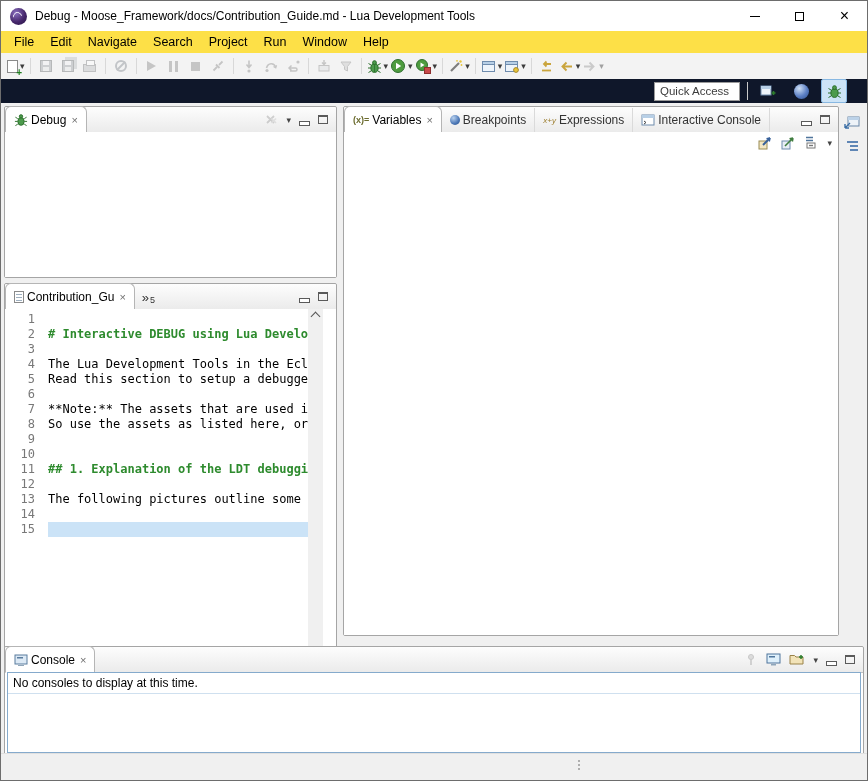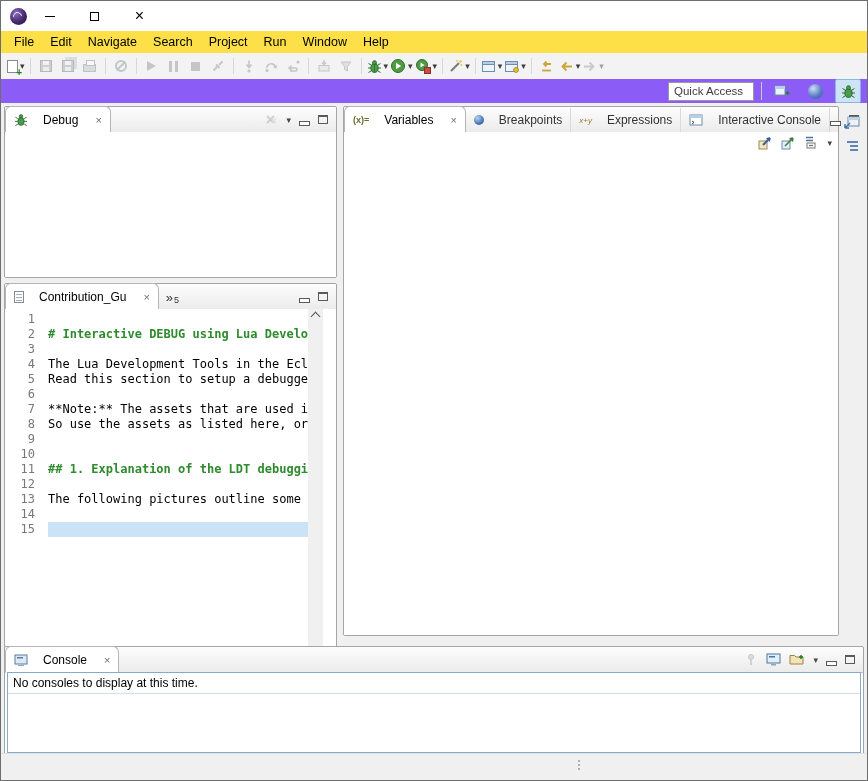--- a/index.html
+++ b/index.html
@@ -18,21 +18,21 @@
   .wc-min-glyph{width:10px;height:1px;background:#000;}
   .wc-max-glyph{width:9px;height:9px;border:1px solid #000;box-sizing:border-box;}
   .wc-close-glyph{font-size:16px;line-height:1;color:#000;}
 
   
   .menubar{height:22px;background:#fde047;display:flex;align-items:center;padding-left:5px;}
   .menu-item{padding:2px 8px;font-size:12.5px;color:#000;}
 
   
   .toolbar{height:26px;display:flex;align-items:center;padding:0 5px;background:#f3f3f3;}
-  .toolbar2{height:24px;display:flex;align-items:center;justify-content:flex-end;gap:7px;background:#8b5cf6;padding-right:6px;}
+  .toolbar2{height:24px;display:flex;align-items:center;justify-content:flex-end;gap:7px;background:#0f172a;padding-right:20px;}
   .tbtn{height:22px;min-width:20px;display:flex;align-items:center;justify-content:center;margin:0 1px;border-radius:2px;}
   .combo{display:flex;align-items:center;margin:0 1px;}
   .chev{font-size:9px;color:#3c3c3c;line-height:1;margin-left:2px;}
   .tb-sep{width:1px;height:16px;background:#d8d8d8;margin:0 4px;flex:none;}
   .dis{opacity:.45;filter:grayscale(.8);}
 
   .i-doc{width:11px;height:13px;background:#fff;border:1px solid #8a8a8a;position:relative;box-sizing:border-box;}
   .i-doc::after{content:"+";position:absolute;right:-5px;bottom:-6px;color:#1e7d1e;font-size:10px;font-weight:bold;}
   .i-page{width:10px;height:12px;background:#fff;border:1px solid #8a8a8a;position:relative;box-sizing:border-box;}
   .i-page::before{content:"";position:absolute;left:1px;top:2px;width:6px;height:1px;background:#9fb0c0;box-shadow:0 3px 0 #9fb0c0,0 6px 0 #9fb0c0;}
@@ -60,21 +60,21 @@
   
   .main{position:absolute;top:102px;left:0;right:0;bottom:26px;background:#f0f0f0;}
   .panel{position:absolute;background:#fff;border:1px solid #a5a5a5;border-radius:2px;box-sizing:border-box;}
   #debug-panel{left:3px;top:3px;width:333px;height:172px;}
   #editor-panel{left:3px;top:180px;width:333px;height:445px;}
   #right-panel{left:342px;top:3px;width:496px;height:530px;}
   #console-panel{left:3px;top:543px;right:3px;height:110px;}
 
   .phdr{height:25px;display:flex;align-items:flex-end;background:linear-gradient(#fdfdfd,#ebebeb);
     border-bottom:1px solid #c2c2c2;border-radius:2px 2px 0 0;}
-  .tab{display:flex;align-items:center;gap:15px;height:24px;padding:0 8px;font-size:12px;color:#333;white-space:nowrap;border-right:1px solid #dadada;}
+  .tab{display:flex;align-items:center;gap:3px;height:24px;padding:0 8px;font-size:12px;color:#333;white-space:nowrap;border-right:1px solid #dadada;}
   .tab.sel{background:#fff;border:1px solid #b5b5b5;border-bottom:1px solid #fff;border-radius:6px 6px 0 0;
     margin-bottom:-1px;height:25px;color:#000;}
   .tab .x{font-size:11px;color:#707070;margin-left:2px;}
   .hctr{margin-left:auto;display:flex;align-items:center;gap:8px;padding-right:8px;height:24px;align-self:center;}
   .ic-min{width:9px;height:3px;background:#fff;border:1px solid #5a5a5a;margin-top:7px;box-sizing:content-box;}
   .ic-max{width:10px;height:9px;border:1px solid #5a5a5a;border-top-width:2px;box-sizing:border-box;}
   .vmenu{font-size:9px;color:#444;}
   .pbody{position:absolute;top:25px;left:0;right:0;bottom:0;background:#fff;}
 
   
@@ -123,20 +123,21 @@
   .bp-ball{width:10px;height:10px;border-radius:50%;display:inline-block;
     background:radial-gradient(circle at 35% 30%, #b9d2ef 0%, #4a76b5 60%, #2b4f86 100%);}
 </style>
 </head>
 <body>
 
 <div class="window">
 
   <div class="titlebar">
     <span class="app-icon"></span>
+    <span class="tb-title">Debug - Moose_Framework/docs/Contribution_Guide.md - Lua Development Tools</span>
     <div class="win-controls">
       <div class="wc">
           <span class="wc-min-glyph"></span>
         </div>
       <div class="wc">
           <span class="wc-max-glyph"></span>
         </div>
       <div class="wc">
           <span class="wc-close-glyph">×</span>
         </div>

